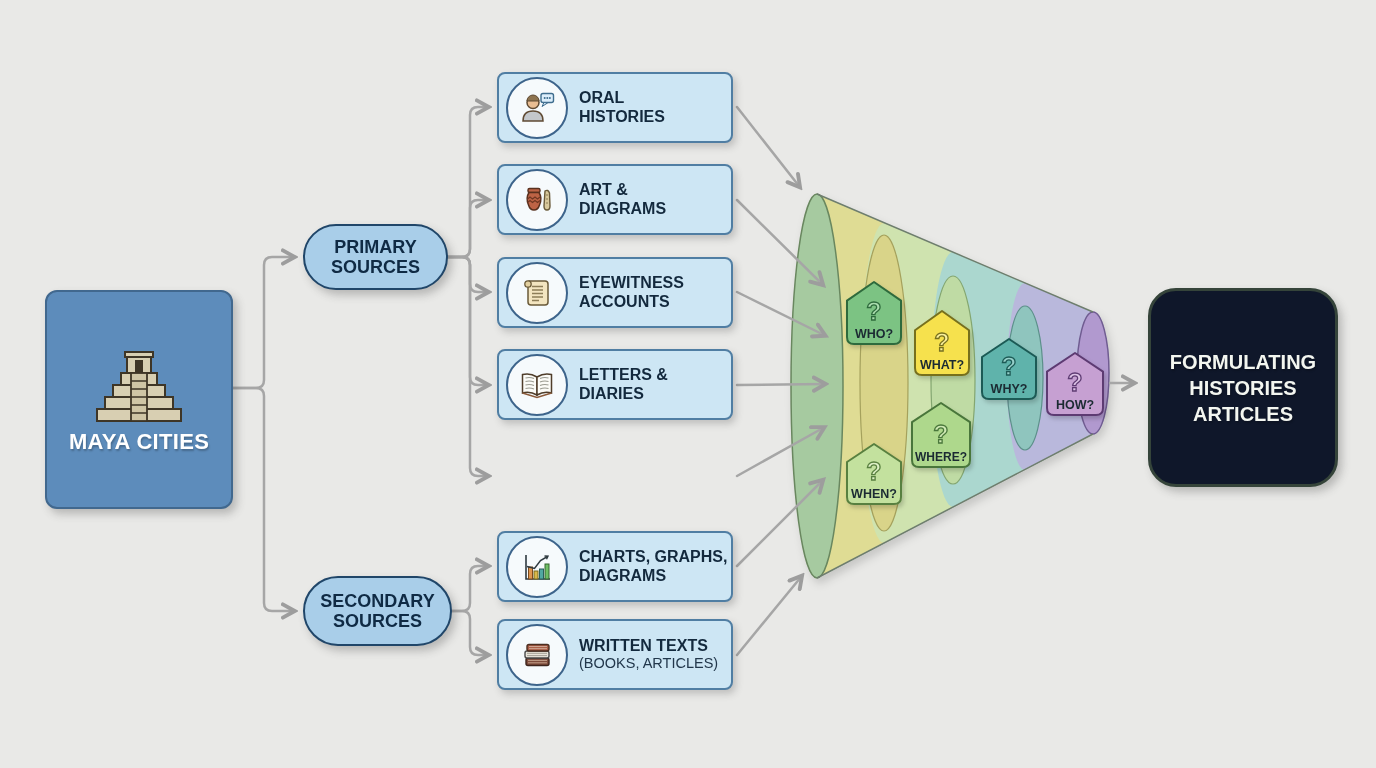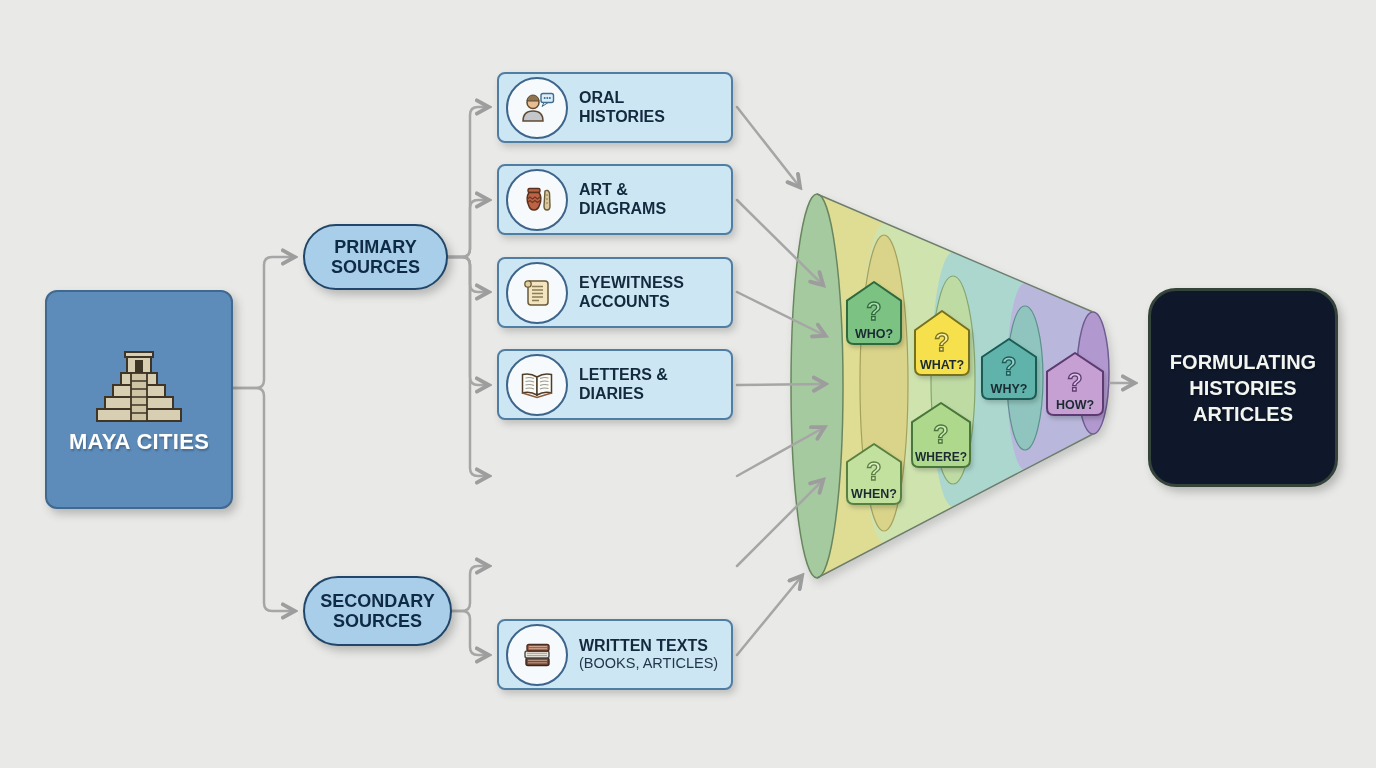--- a/index.html
+++ b/index.html
@@ -209,20 +209,37 @@
         <path d="M5.5,28 L20,32.5 L34.5,28" fill="none" stroke="#8a5a3a" stroke-width="1.6"></path>
       </svg>
     </div>
     <div class="boxtext">
       <div>LETTERS &amp;</div>
       <div>DIARIES</div>
     </div>
   </div>
 
 
+  <div class="node srcbox" style="top:531px">
+    <div class="iconcirc">
+      <svg width="40" height="40" viewBox="0 0 40 40">
+        <path d="M9,8 L9,32 L33,32" fill="none" stroke="#2f3a40" stroke-width="1.6"></path>
+        <rect x="11.5" y="20" width="4" height="12" fill="#e0964e" stroke="#7a4a1e" stroke-width="1"></rect>
+        <rect x="17" y="24" width="4" height="8" fill="#d9b84a" stroke="#7a6a1e" stroke-width="1"></rect>
+        <rect x="22.5" y="22" width="4" height="10" fill="#51a8a2" stroke="#2a5f5a" stroke-width="1"></rect>
+        <rect x="28" y="17" width="4" height="15" fill="#6fbf66" stroke="#33662e" stroke-width="1"></rect>
+        <path d="M10,19.5 L17.5,21.5 L23.5,13.5 L30.5,9.5" fill="none" stroke="#2f3a40" stroke-width="1.5"></path>
+        <path d="M27.5,9 L31,9.2 L29.5,12.3" fill="none" stroke="#2f3a40" stroke-width="1.4"></path>
+      </svg>
+    </div>
+    <div class="boxtext">
+      <div>CHARTS, GRAPHS,</div>
+      <div>DIAGRAMS</div>
+    </div>
+  </div>
 
   <div class="node srcbox" style="top:619px">
     <div class="iconcirc">
       <svg width="40" height="40" viewBox="0 0 40 40">
         <rect x="9" y="23" width="23" height="7.5" rx="2" fill="#7c4a3a" stroke="#3c241c" stroke-width="1.4"></rect>
         <path d="M11,25.4 h19 M11,27.8 h19" stroke="#caa893" stroke-width="0.9"></path>
         <rect x="8" y="16" width="24" height="7" rx="2" fill="#e8e4da" stroke="#4a4a4a" stroke-width="1.4"></rect>
         <path d="M10,18.3 h20 M10,20.6 h20" stroke="#9a968c" stroke-width="0.9"></path>
         <rect x="10" y="9.5" width="22" height="6.5" rx="2" fill="#a85a43" stroke="#4a2e20" stroke-width="1.4"></rect>
         <path d="M12,11.6 h18 M12,13.7 h18" stroke="#d8b7a5" stroke-width="0.9"></path>

